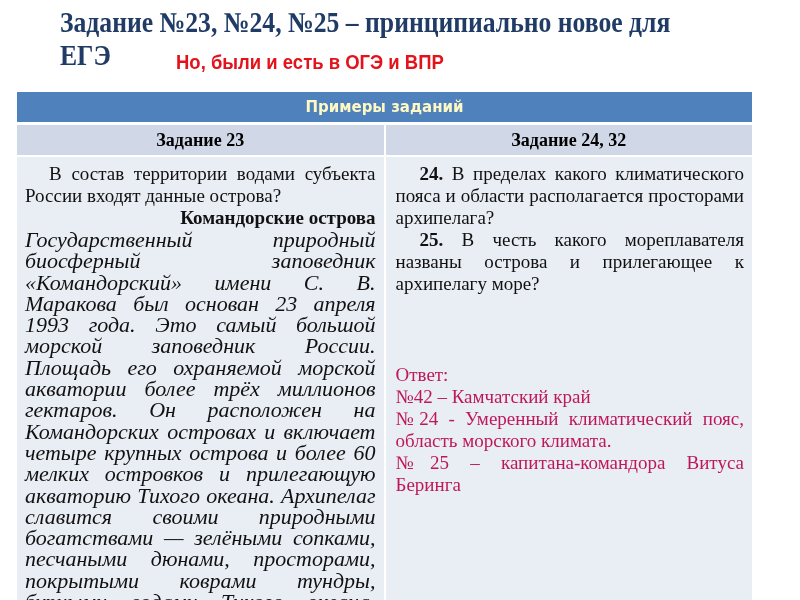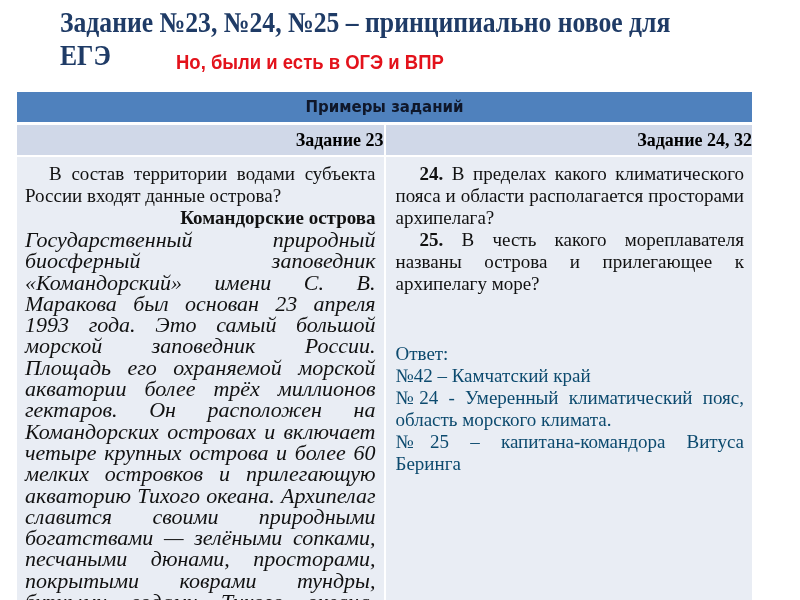--- a/index.html
+++ b/index.html
@@ -15,41 +15,41 @@
     font-family:"Liberation Sans", sans-serif; font-weight:bold;
     font-size:21px; color:#e3121b;
     transform:scaleX(0.88); transform-origin:left top;
   }
   .tbl {
     position:absolute; left:17px; top:92px; width:735px;
     border-collapse:collapse; table-layout:fixed;
   }
   .tbl td, .tbl th { padding:0; vertical-align:top; }
   .hdr {
-    background:#4f81bd; color:#0f172a; height:30px;
+    background:#4f81bd; color:#fef9c3; height:30px;
     font-family:"DejaVu Sans", sans-serif; font-size:15px; text-align:center; vertical-align:middle !important;
     border-bottom:3px solid #ffffff;
   }
   .sub {
-    background:#d0d8e8; height:30px; text-align:right; vertical-align:middle !important;
+    background:#d0d8e8; height:30px; text-align:center; vertical-align:middle !important;
     font-family:"Liberation Serif", serif; font-weight:bold; font-size:18px; color:#000;
     border-bottom:2px solid #ffffff;
   }
   .sub.l { border-right:2px solid #ffffff; }
   .body {
     background:#e9edf4; height:421px;
     font-family:"Liberation Serif", serif; font-size:19px; line-height:22px; color:#111;
   }
   .body.l { border-right:2px solid #ffffff; padding:6px 8px 0 8px !important; }
   .body.r { padding:6px 8px 0 10px !important; }
   .just { text-align:justify; margin:0; }
   .ind { text-indent:24px; }
   .center-bold { text-align:right; font-weight:bold; margin:0; }
   .ital { font-style:italic; font-size:22px; line-height:21.3px; text-align:justify; margin:0; }
-  .answer { color:#0c4a6e; margin-top:48px; }
+  .answer { color:#be185d; margin-top:69px; }
   .answer p { margin:0; text-align:justify; }
 </style>
 </head>
 <body>
 
 <div class="title">Задание №23, №24, №25 – принципиально новое для ЕГЭ</div>
 <div class="subtitle">Но, были и есть в ОГЭ и ВПР</div>
 
 <table class="tbl">
   <tbody>

